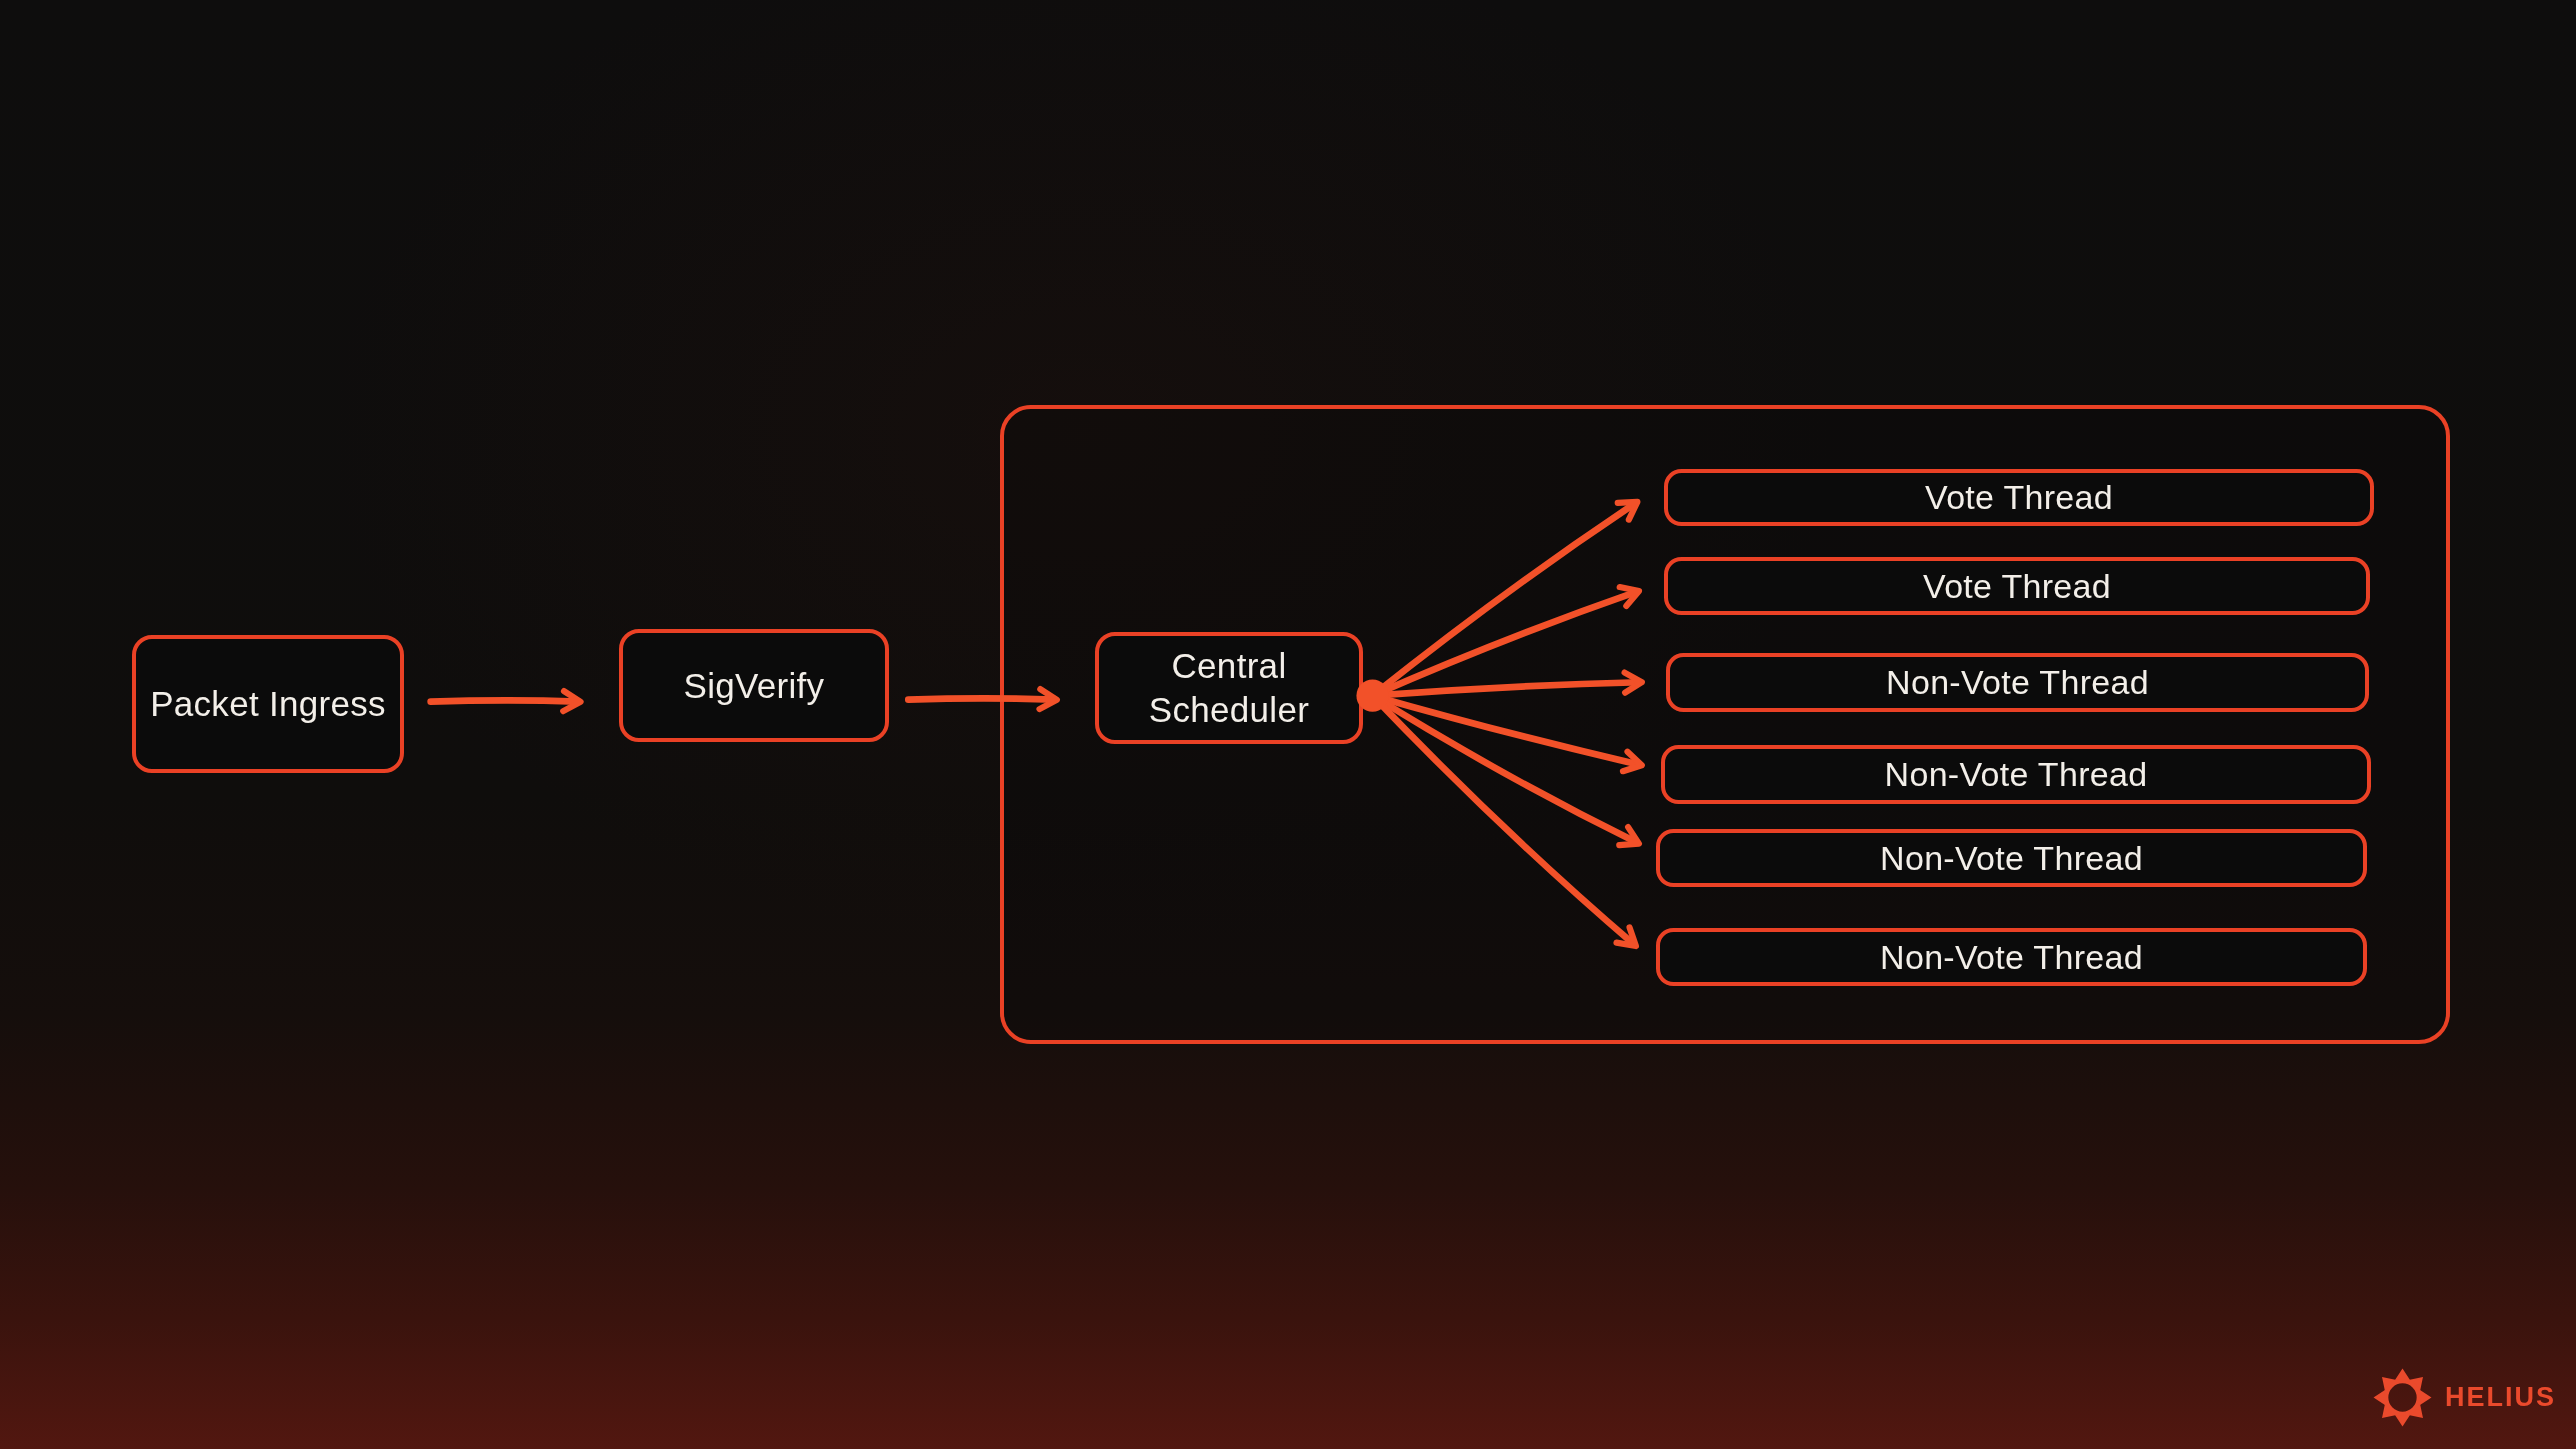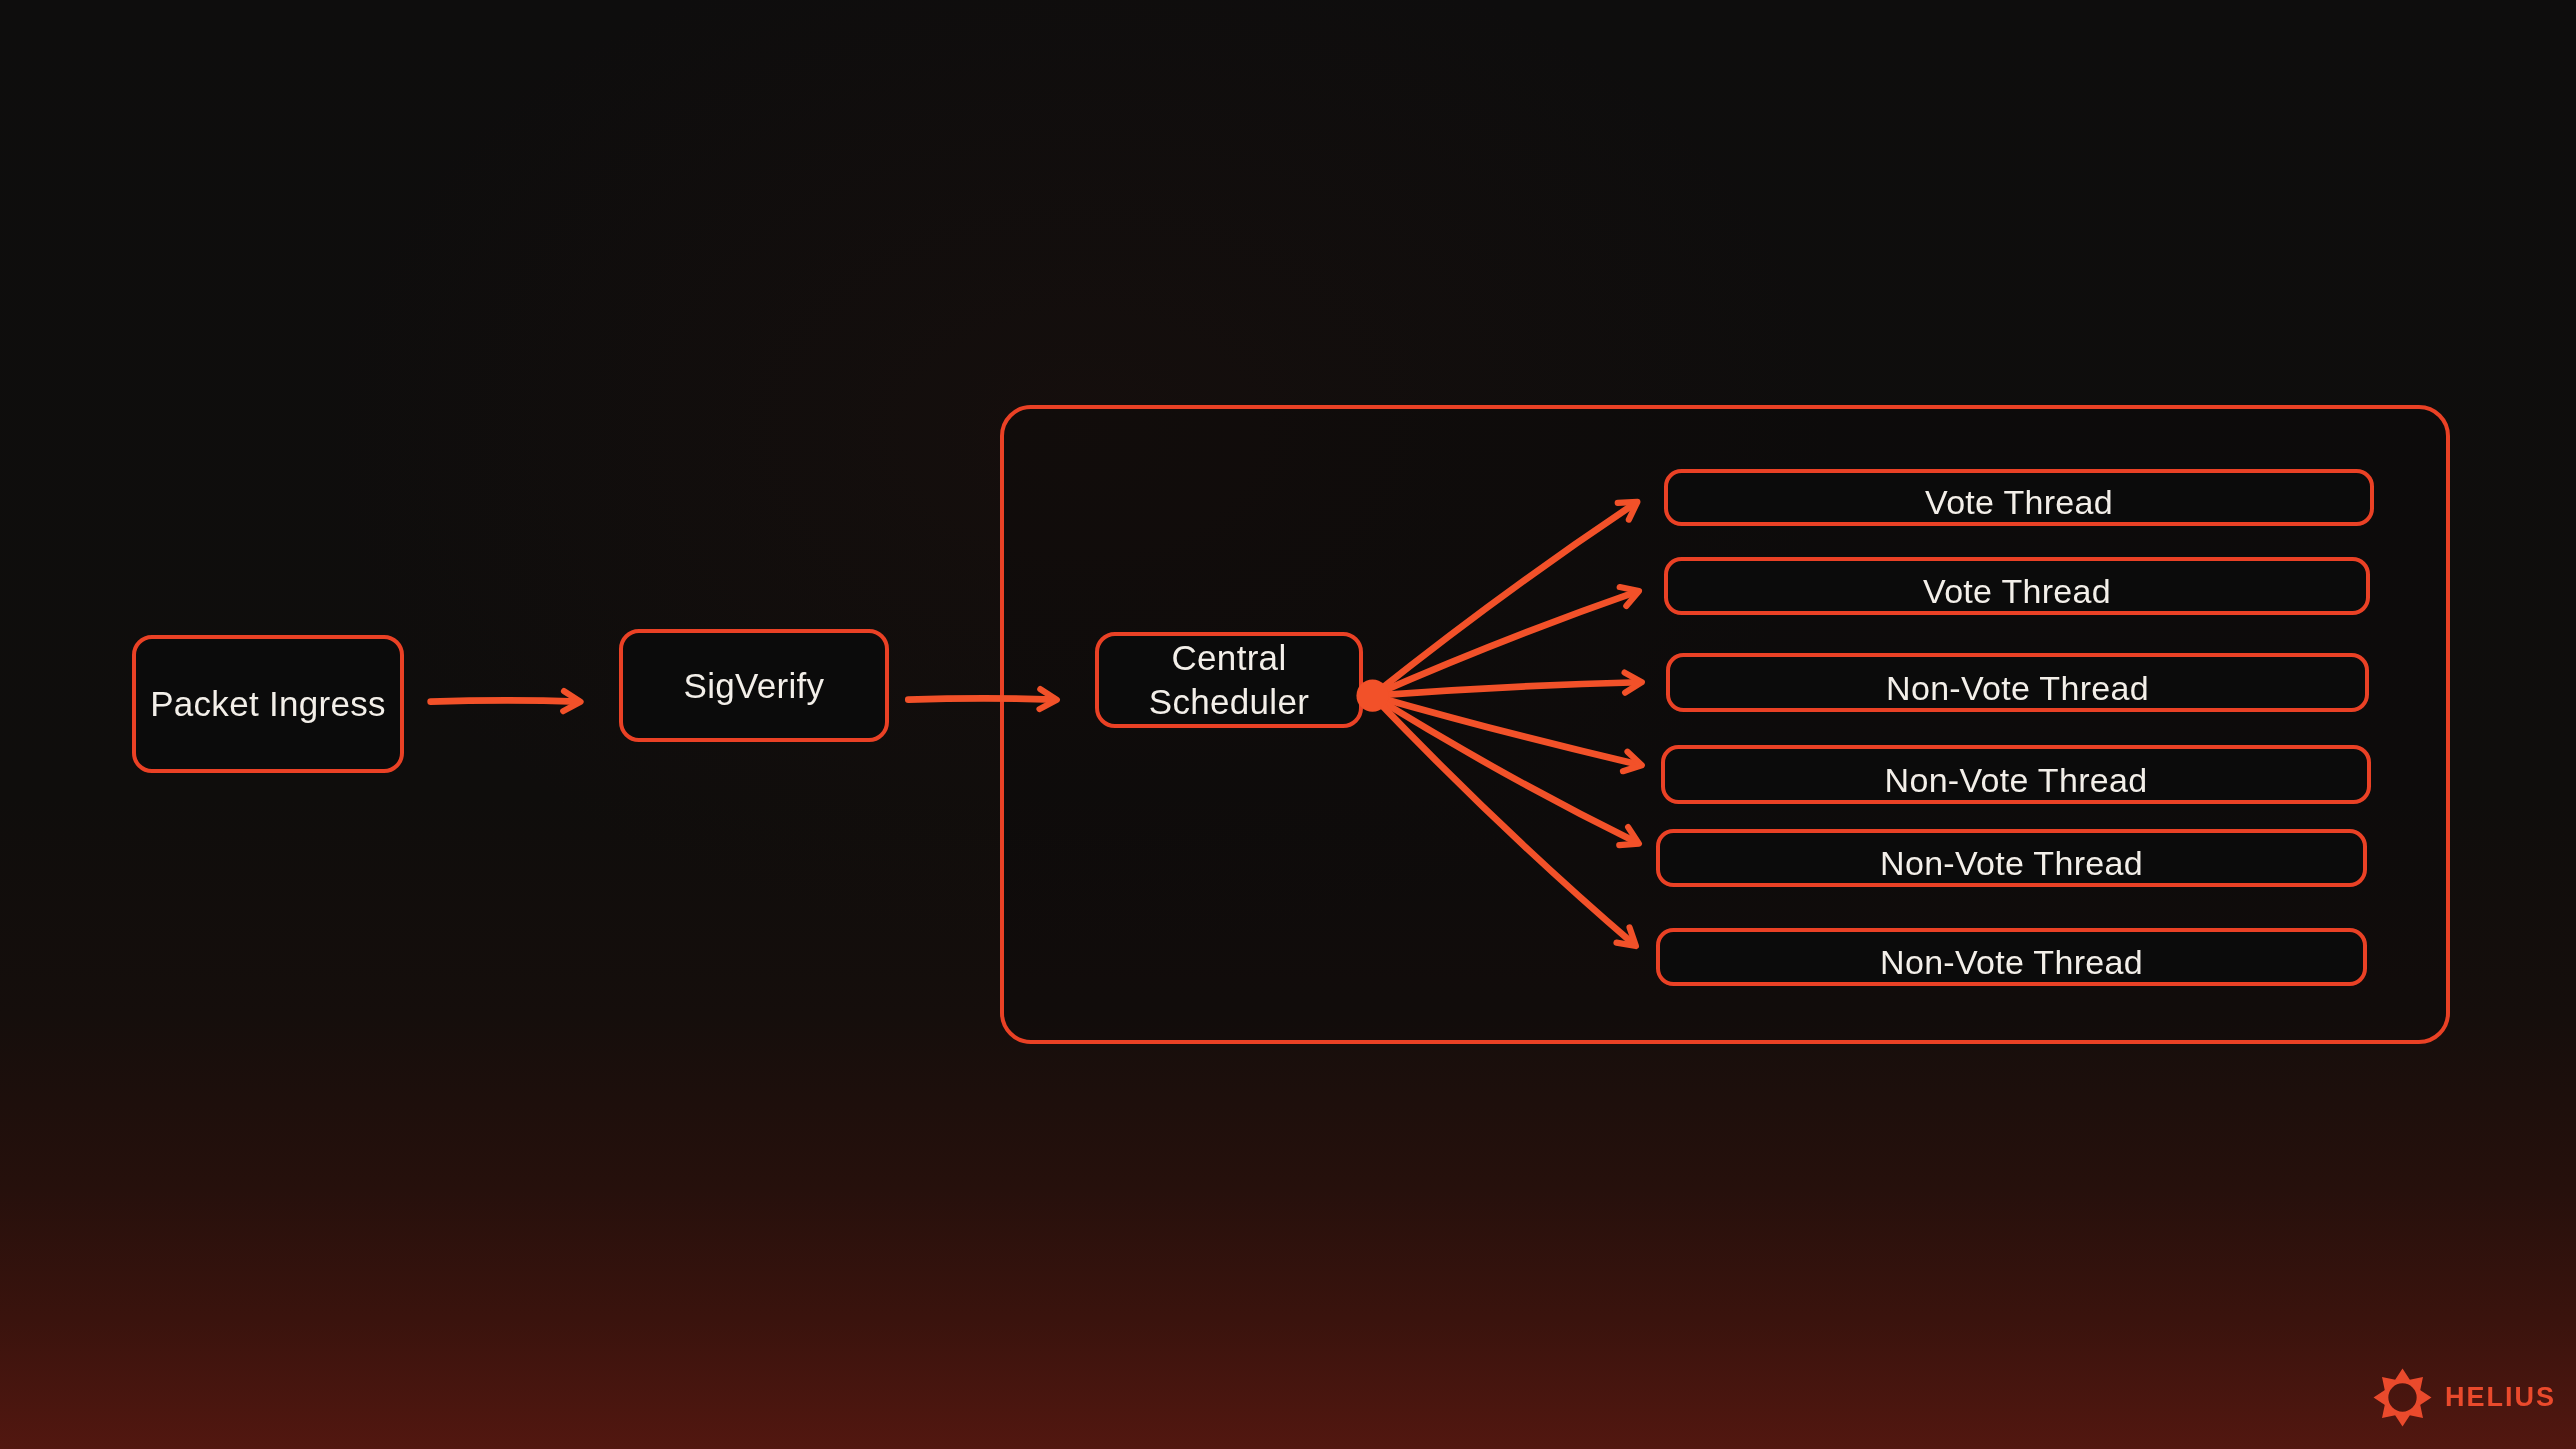--- a/index.html
+++ b/index.html
@@ -24,37 +24,37 @@
     border:4.7px solid var(--accent);
     border-radius:20px;
     background:var(--node-bg);
     color:var(--text);
     display:flex;align-items:center;justify-content:center;
     font-size:35px;line-height:1.25;letter-spacing:0.3px;
     text-align:center;
   }
   .node-packet{left:132px;top:635px;width:272px;height:138px;}
   .node-sigverify{left:619px;top:629px;width:270px;height:113px;}
-  .node-central{left:1095px;top:632px;width:268px;height:96px;padding:0 60px;}
+  .node-central{left:1095px;top:632px;width:268px;height:112px;padding:0 60px;}
 
   .container-box{
     position:absolute;
     left:1000px;top:405px;width:1450px;height:639px;
     border:4.7px solid var(--accent);
     border-radius:31px;
     background:rgba(8,8,8,0.25);
   }
 
   .thread{
     position:absolute;
     border:4px solid var(--accent);
     border-radius:17.4px;
     background:var(--node-bg);
     color:var(--text);
-    display:flex;align-items:flex-end;justify-content:center;
+    display:flex;align-items:center;justify-content:center;
     font-size:34px;letter-spacing:0.3px;
   }
   .thread-1{left:1664px;top:469px;width:710px;height:57px;}
   .thread-2{left:1664px;top:557px;width:706px;height:58px;}
   .thread-3{left:1666px;top:653px;width:703px;height:59px;}
   .thread-4{left:1661px;top:745px;width:710px;height:59px;}
   .thread-5{left:1656px;top:829px;width:711px;height:58px;}
   .thread-6{left:1656px;top:928px;width:711px;height:58px;}
 
   svg.arrows{position:absolute;inset:0;width:2576px;height:1449px;pointer-events:none;}

